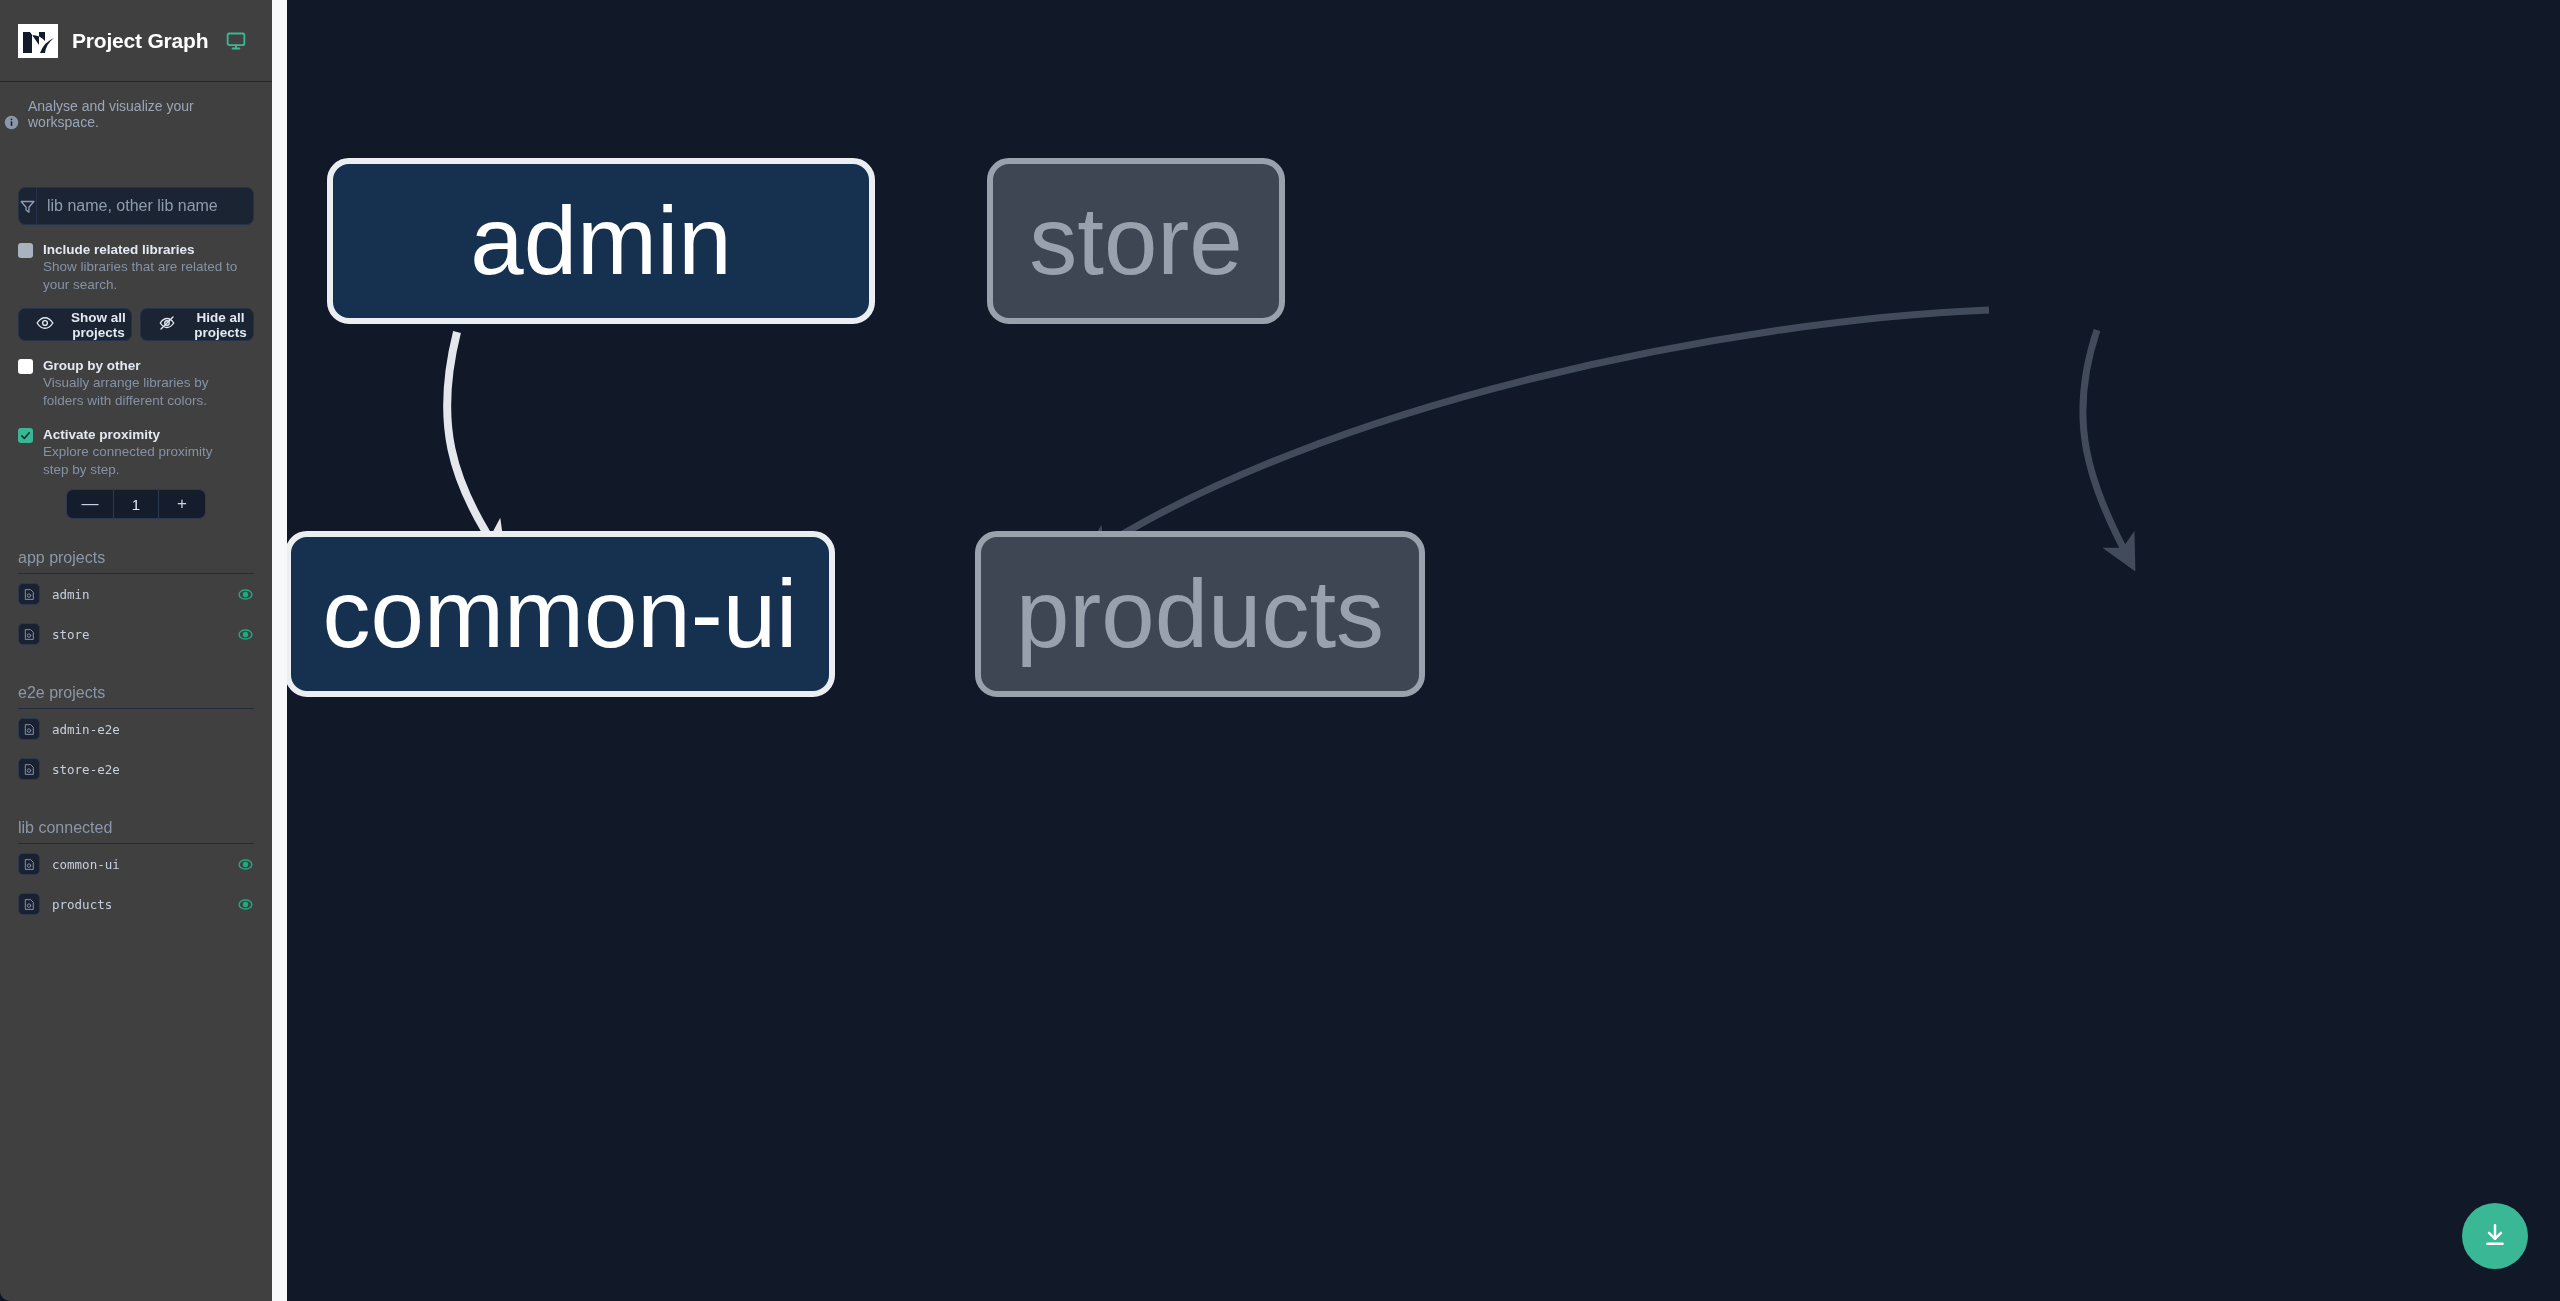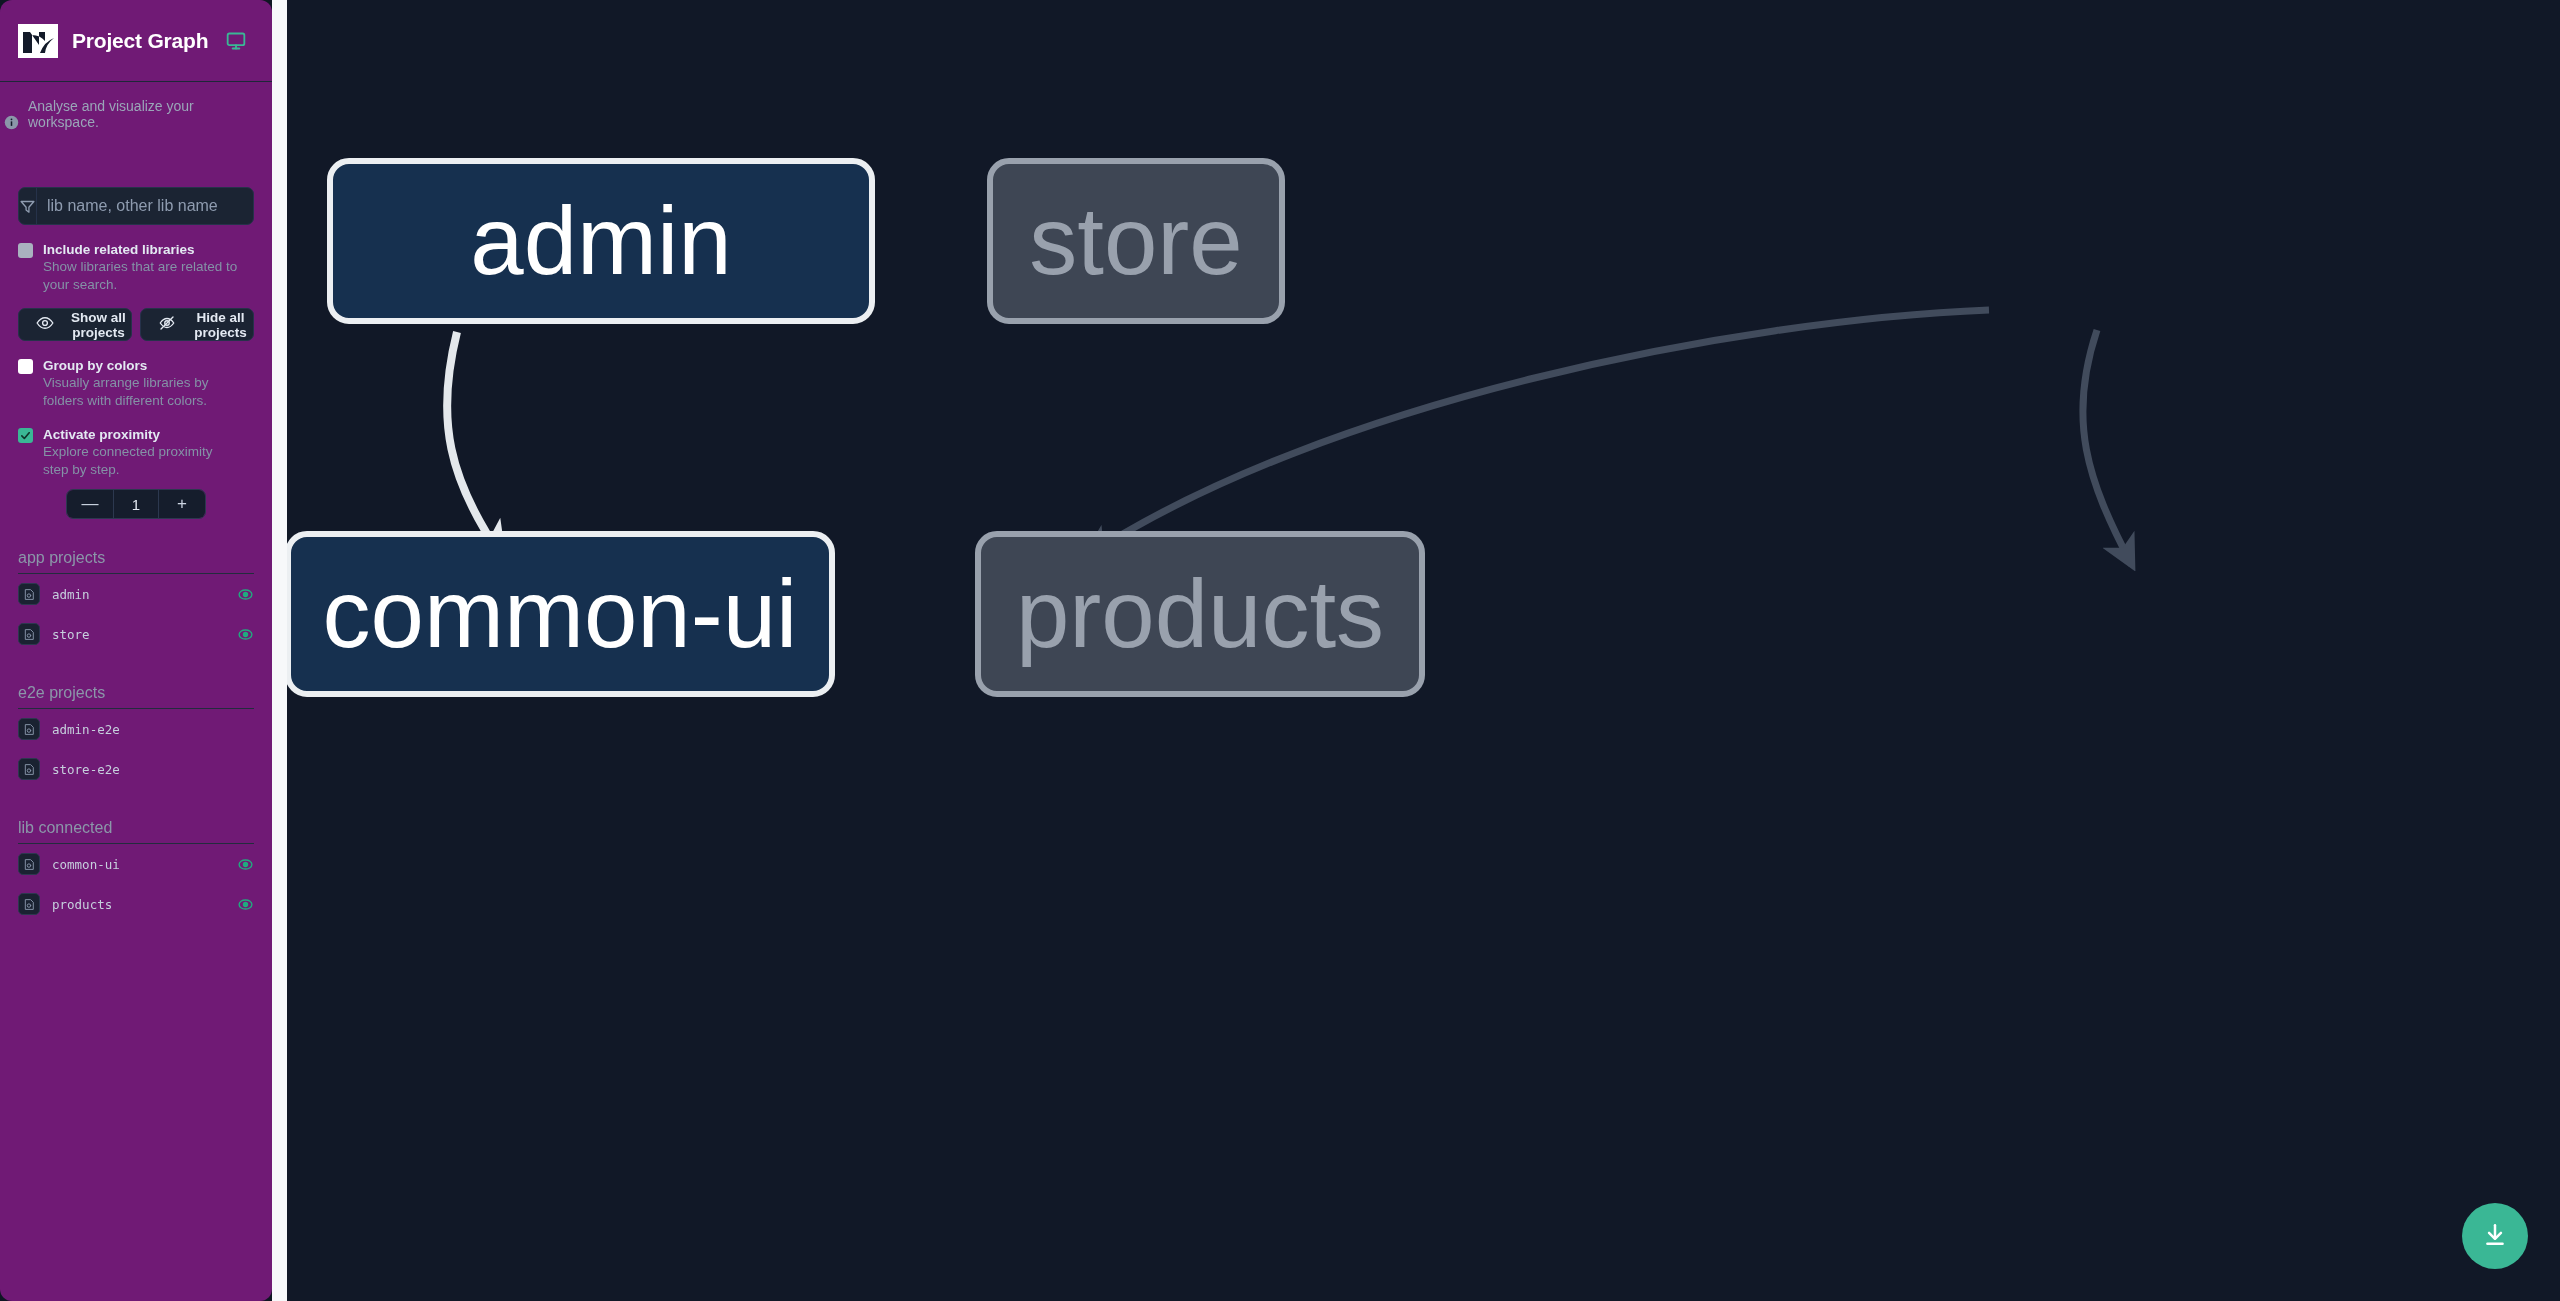--- a/index.html
+++ b/index.html
@@ -8,25 +8,24 @@
     background: #0f1623;
     font-family: "Liberation Sans", sans-serif;
     overflow: hidden;
   }
   #app { position: relative; width: 2560px; height: 1301px; background: #0f1623; }
 
   
   #sidebar {
     position: absolute; left: 0; top: 0;
     width: 272px; height: 1301px;
-    background: #701a75;
+    background: #404040;
     border-bottom-left-radius: 10px;
     display: flex; flex-direction: column;
     overflow: hidden;
-    border-radius: 12px;
   }
   .sb-header {
     height: 82px; flex: 0 0 82px;
     display: flex; align-items: center;
     padding: 0 18px;
     border-bottom: 1px solid #1e2738;
     gap: 14px;
   }
   .nx-logo { width: 40px; height: 34px; flex: 0 0 40px; }
   .sb-title {
@@ -244,21 +243,21 @@
             <line x1="4" y1="20" x2="20" y2="4"></line>
           </svg>
         </span>
         <span>Hide all projects</span>
       </button>
     </div>
 
     <div class="check-block">
       <span class="checkbox unchecked-white"></span>
       <span class="check-texts">
-        <span class="check-label">Group by colors</span>
+        <span class="check-label">Group by other</span>
         <span class="check-desc">Visually arrange libraries by folders with different colors.</span>
       </span>
     </div>
 
     <div class="check-block">
       <span class="checkbox checked">
         <svg viewBox="0 0 24 24" fill="none" stroke="#10342a" stroke-width="3.6" stroke-linecap="round" stroke-linejoin="round">
           <polyline points="4,13 9.5,18.5 20,6"></polyline>
         </svg>
       </span>

